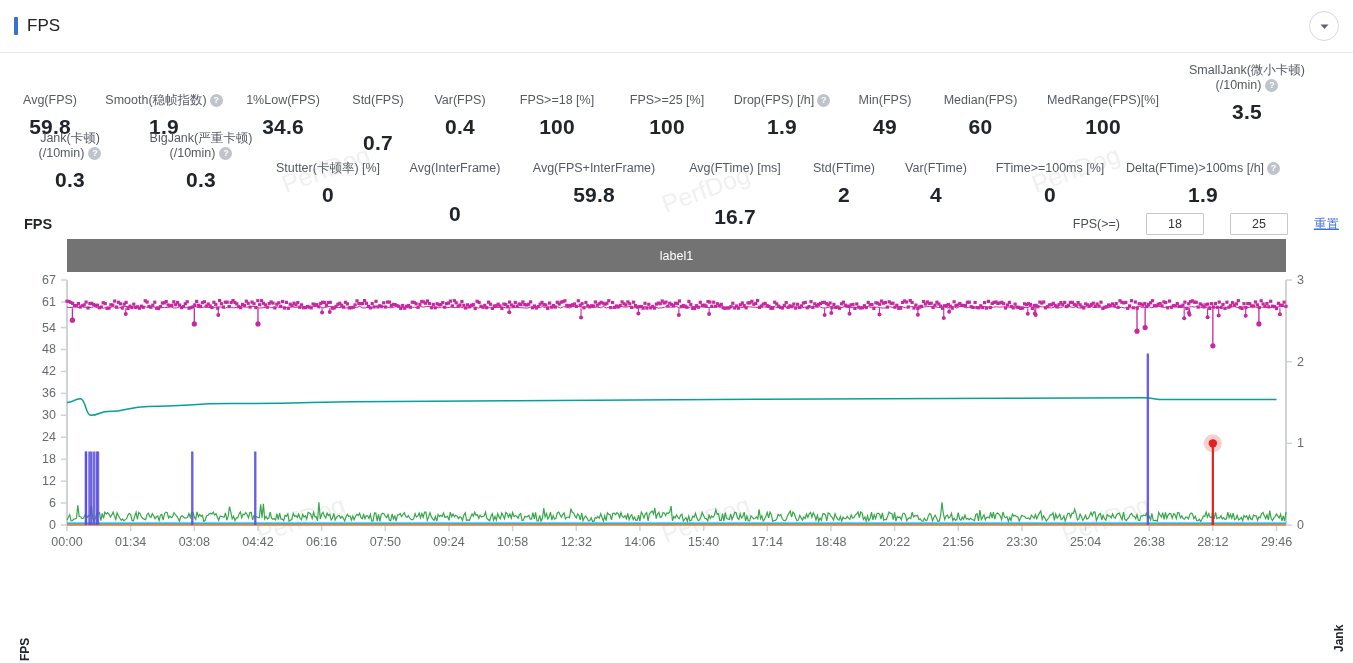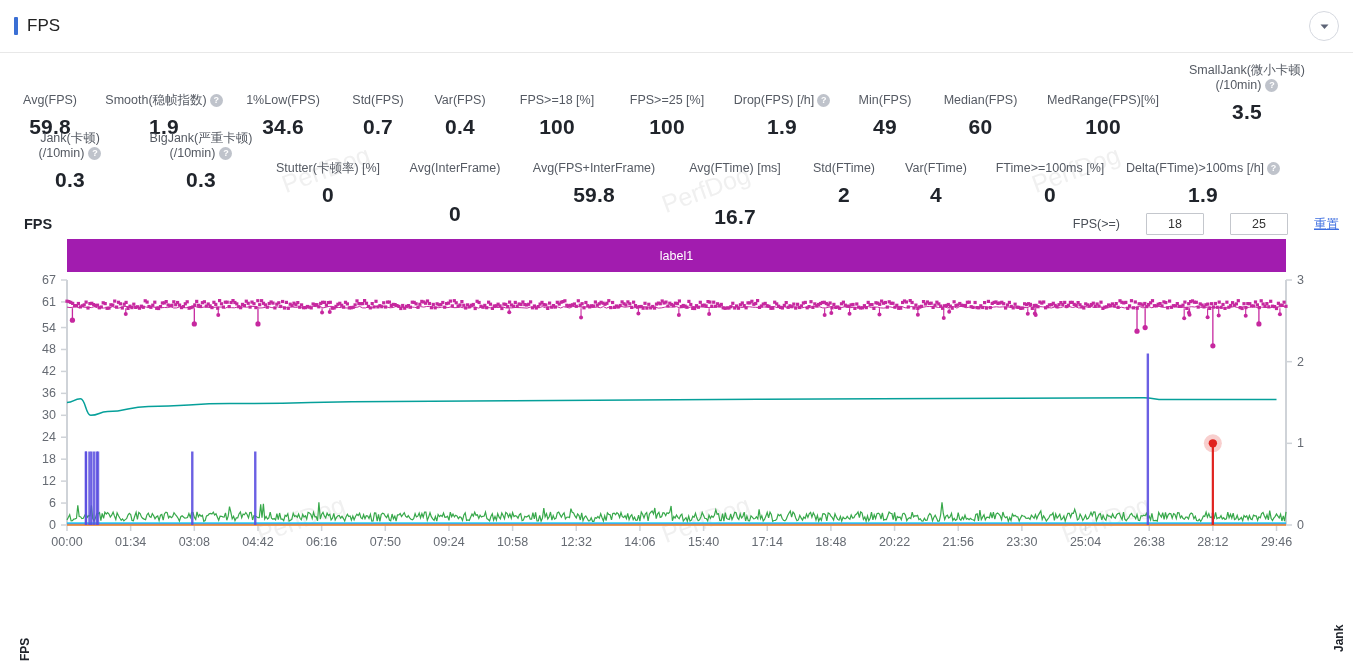--- a/index.html
+++ b/index.html
@@ -85,21 +85,21 @@
     width: 58px; height: 22px; border: 1px solid #c4c7cd; background: #fff;
     text-align: center; font-size: 12.5px; color: #333;
     font-family: "Liberation Sans", sans-serif; border-radius: 1px;
   }
   .reset-link {
     font-size: 12.5px; color: #3d6ee0; text-decoration: underline; cursor: pointer;
   }
 
   .label-band {
     position: absolute; left: 67px; top: 0; width: 1219px; height: 33px;
-    background: #a21caf; color: #fff; font-size: 12.5px;
+    background: #737373; color: #fff; font-size: 12.5px;
     display: flex; align-items: center; justify-content: center;
   }
 
   .plot-wrap { position: relative; width: 1353px; height: 260px; }
 
   .axis-title-left {
     position: absolute; left: 18px; top: 452px;
     font-size: 12px; font-weight: bold; color: #20242b;
     transform: rotate(-90deg); transform-origin: left top; white-space: nowrap;
   }
@@ -148,21 +148,21 @@
             <span class="help-icon">?</span>
           </div>
           <div class="metric-value">1.9</div>
         </div>
         <div class="metric" style="width: 110px; padding-top: 15px;">
           <div class="metric-label" style="margin-top: 15px;">
             <span>1%Low(FPS)</span>
           </div>
           <div class="metric-value">34.6</div>
         </div>
-        <div class="metric" style="width: 80px; padding-top: 15px;">
+        <div class="metric" style="width: 80px; padding-top: 15px; gap: 16px;">
           <div class="metric-label" style="margin-top: 15px;">
             <span>Std(FPS)</span>
           </div>
           <div class="metric-value">0.7</div>
         </div>
         <div class="metric" style="width: 84px; padding-top: 15px;">
           <div class="metric-label" style="margin-top: 15px;">
             <span>Var(FPS)</span>
           </div>
           <div class="metric-value">0.4</div>

